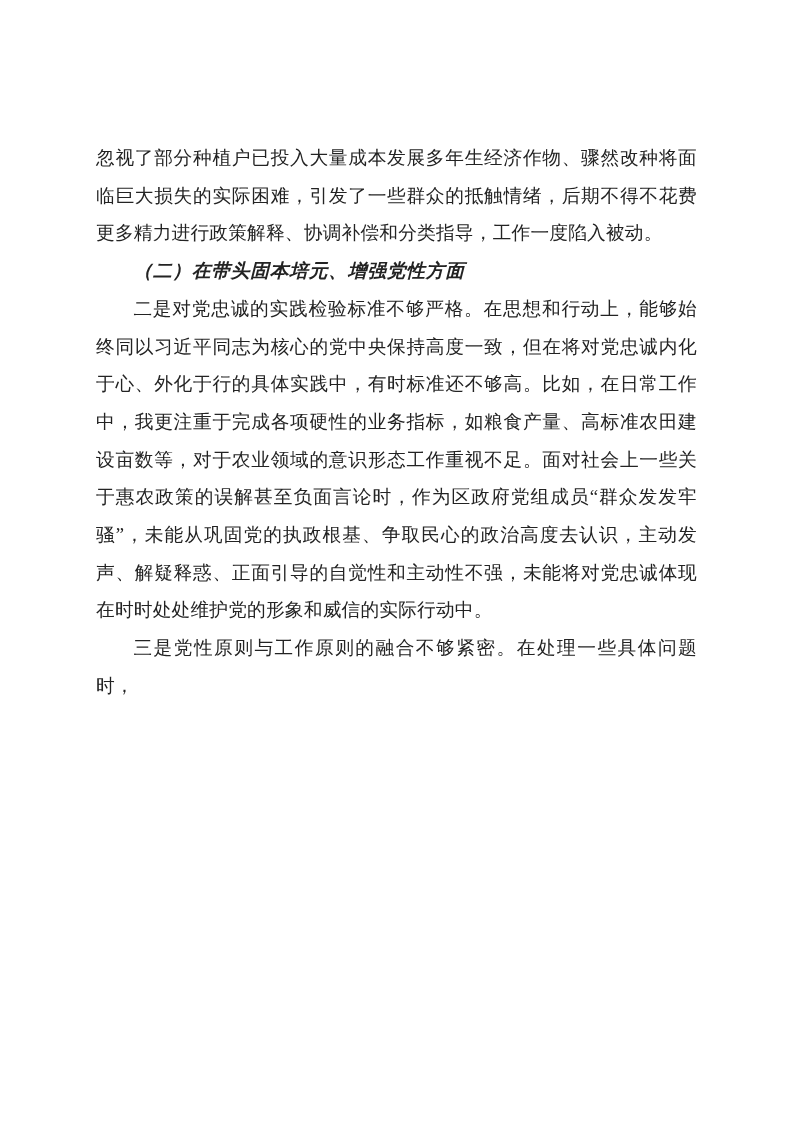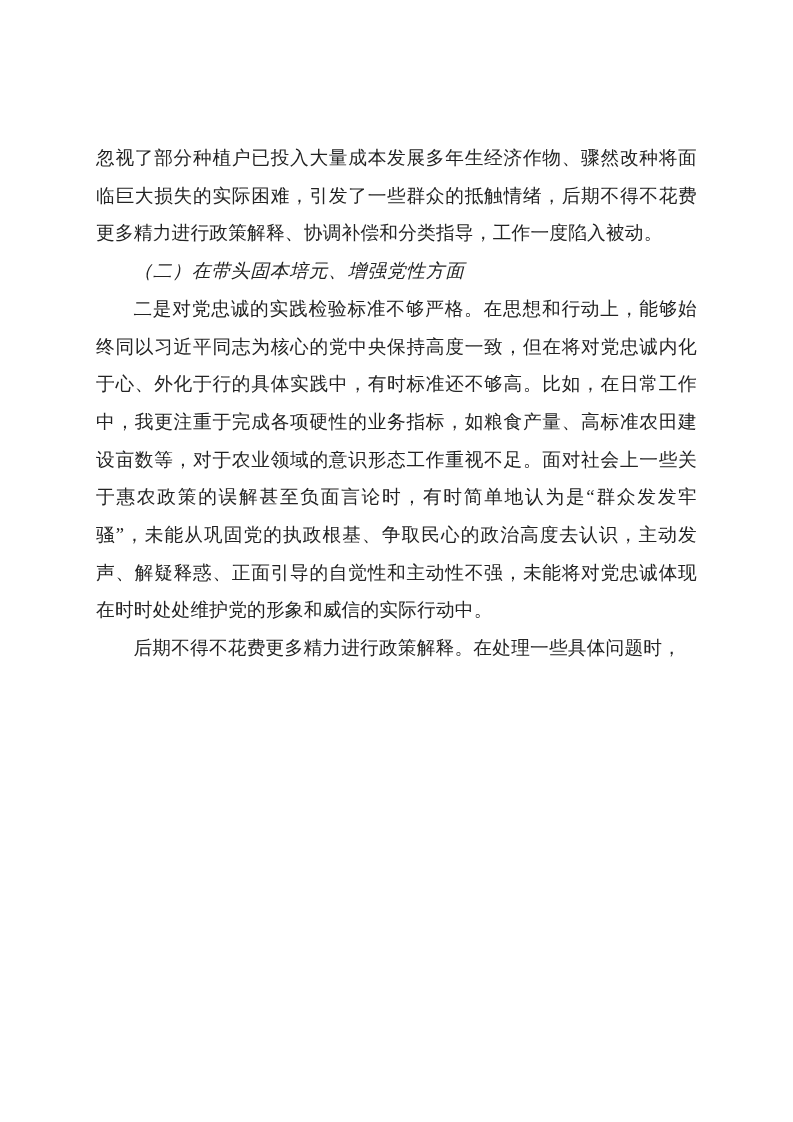--- a/index.html
+++ b/index.html
@@ -28,21 +28,21 @@
   }
   .content p {
     margin: 0;
     padding: 0;
     text-indent: 2em;
   }
   .content p.body-continuation {
     text-indent: 0;
   }
   .content p.heading {
-    font-weight: 400;
+    font-weight: 700;
     font-style: italic;
     letter-spacing: 0.8px;
   }
   .page-number {
     position: absolute;
     top: 1026px;
     right: 120px;
     font-family: "Liberation Serif", "DejaVu Serif", serif;
     font-size: 21px;
     color: #474747;
@@ -50,17 +50,17 @@
     white-space: nowrap;
   }
 </style>
 </head>
 <body>
 
 <div class="page">
   <div class="content" id="doc-body">
       <p class="body-continuation">忽视了部分种植户已投入大量成本发展多年生经济作物、骤然改种将面临巨大损失的实际困难，引发了一些群众的抵触情绪，后期不得不花费更多精力进行政策解释、协调补偿和分类指导，工作一度陷入被动。</p>
       <p class="heading">（二）在带头固本培元、增强党性方面</p>
-      <p class="body">二是对党忠诚的实践检验标准不够严格。在思想和行动上，能够始终同以习近平同志为核心的党中央保持高度一致，但在将对党忠诚内化于心、外化于行的具体实践中，有时标准还不够高。比如，在日常工作中，我更注重于完成各项硬性的业务指标，如粮食产量、高标准农田建设亩数等，对于农业领域的意识形态工作重视不足。面对社会上一些关于惠农政策的误解甚至负面言论时，有时简单地认为是“群众发发牢骚”，未能从巩固党的执政根基、争取民心的政治高度去认识，主动发声、解疑释惑、正面引导的自觉性和主动性不强，未能将对党忠诚体现在时时处处维护党的形象和威信的实际行动中。</p>
-      <p class="body">后期不得不花费更多精力进行政策解释。在处理一些具体问题时，</p>
+      <p class="body">二是对党忠诚的实践检验标准不够严格。在思想和行动上，能够始终同以习近平同志为核心的党中央保持高度一致，但在将对党忠诚内化于心、外化于行的具体实践中，有时标准还不够高。比如，在日常工作中，我更注重于完成各项硬性的业务指标，如粮食产量、高标准农田建设亩数等，对于农业领域的意识形态工作重视不足。面对社会上一些关于惠农政策的误解甚至负面言论时，作为区政府党组成员“群众发发牢骚”，未能从巩固党的执政根基、争取民心的政治高度去认识，主动发声、解疑释惑、正面引导的自觉性和主动性不强，未能将对党忠诚体现在时时处处维护党的形象和威信的实际行动中。</p>
+      <p class="body">三是党性原则与工作原则的融合不够紧密。在处理一些具体问题时，</p>
     </div>
   <div class="page-number">— 3 —</div>
 </div>
 
 </body></html>

